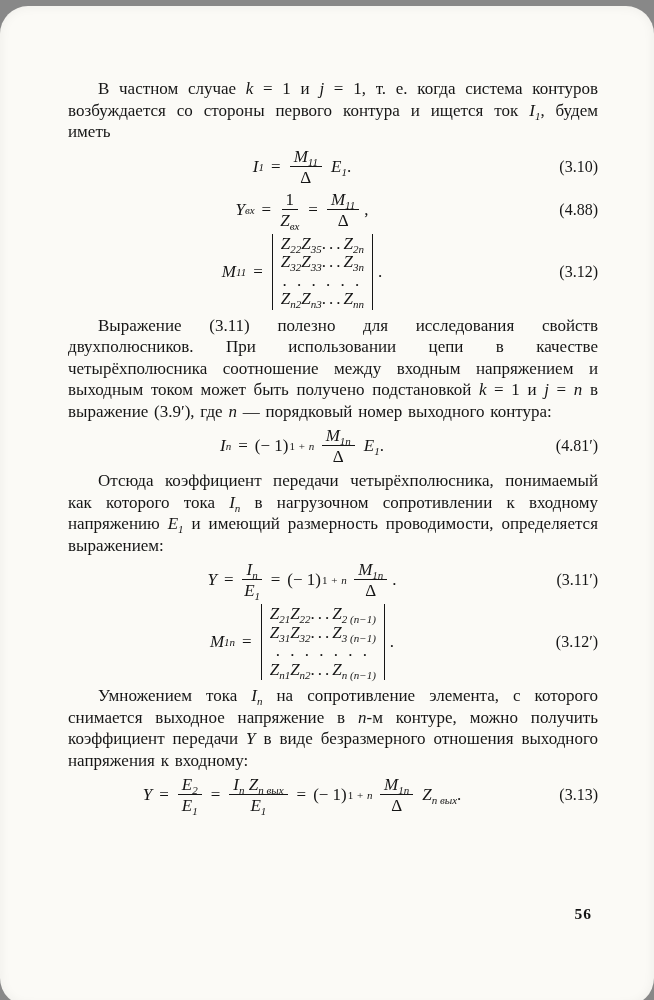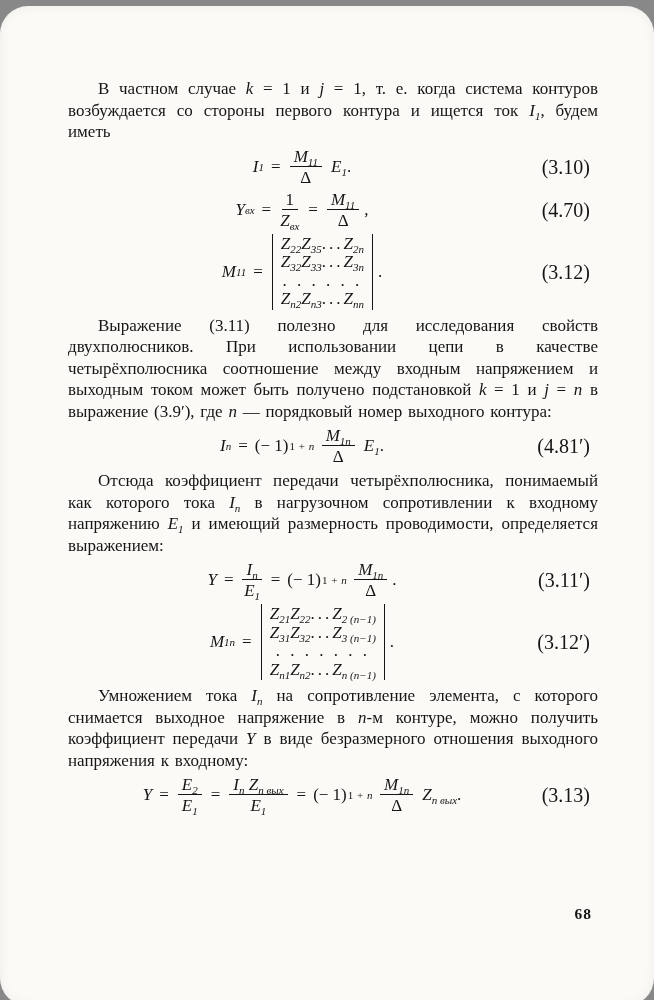--- a/index.html
+++ b/index.html
@@ -23,22 +23,22 @@
   .v { font-style:italic; }
   sub.s {
     font-size:11px; font-style:italic; line-height:0;
     vertical-align:-4px; letter-spacing:0; word-spacing:0;
   }
   .eq {
     position:relative; display:flex; align-items:center; justify-content:center;
     margin:5px 0; font-size:17px; padding-right:62px; word-spacing:0;
   }
   .eqnum {
-    position:absolute; right:8px; top:50%; transform:translateY(-50%);
-    font-size:20px; font-style:normal;
+    position:absolute; right:0; top:50%; transform:translateY(-50%);
+    font-size:16px; font-style:normal;
   }
   .op { margin:0 7px; }
   .sign { margin-right:1px; }
   .sp { font-size:11px; line-height:0; vertical-align:7px; letter-spacing:0.5px; }
   .frac { display:inline-flex; flex-direction:column; align-items:center; margin:0 2px; }
   .fn { padding:0 4px 1px; border-bottom:1px solid #151515; line-height:17px; white-space:nowrap; }
   .fd { padding-top:2px; line-height:17px; white-space:nowrap; }
   .gapl { margin-left:7px; }
   .det {
     display:inline-flex; flex-direction:column;
@@ -82,21 +82,21 @@
       <span class="frac">
         <span class="fn">1</span>
         <span class="fd"><i class="v">Z</i><sub class="s">вх</sub></span>
       </span>
       <span class="op">=</span>
       <span class="frac">
         <span class="fn"><i class="v">M</i><sub class="s">11</sub></span>
         <span class="fd">Δ</span>
       </span>
       <span class="end">,</span>
-      <span class="eqnum">(4.70)</span>
+      <span class="eqnum">(4.88)</span>
     </div>
 
 
     <div class="eq">
       <i class="v">M</i>
         <sub class="s">11</sub>
       <span class="op">=</span>
       <span class="det">
         <span class="mrow">
           <span class="mc"><i class="v">Z</i><sub class="s">22</sub></span>
@@ -212,14 +212,14 @@
       <span class="frac gapl">
         <span class="fn"><i class="v">M</i><sub class="s">1n</sub></span>
         <span class="fd">Δ</span>
       </span>
       <span class="gapl"><i class="v">Z</i><sub class="s">n вых</sub><span>.</span></span>
       <span class="eqnum">(3.13)</span>
     </div>
 
   </div>
 
-  <div class="pageno">68</div>
+  <div class="pageno">56</div>
 </div>
 
 </body></html>

